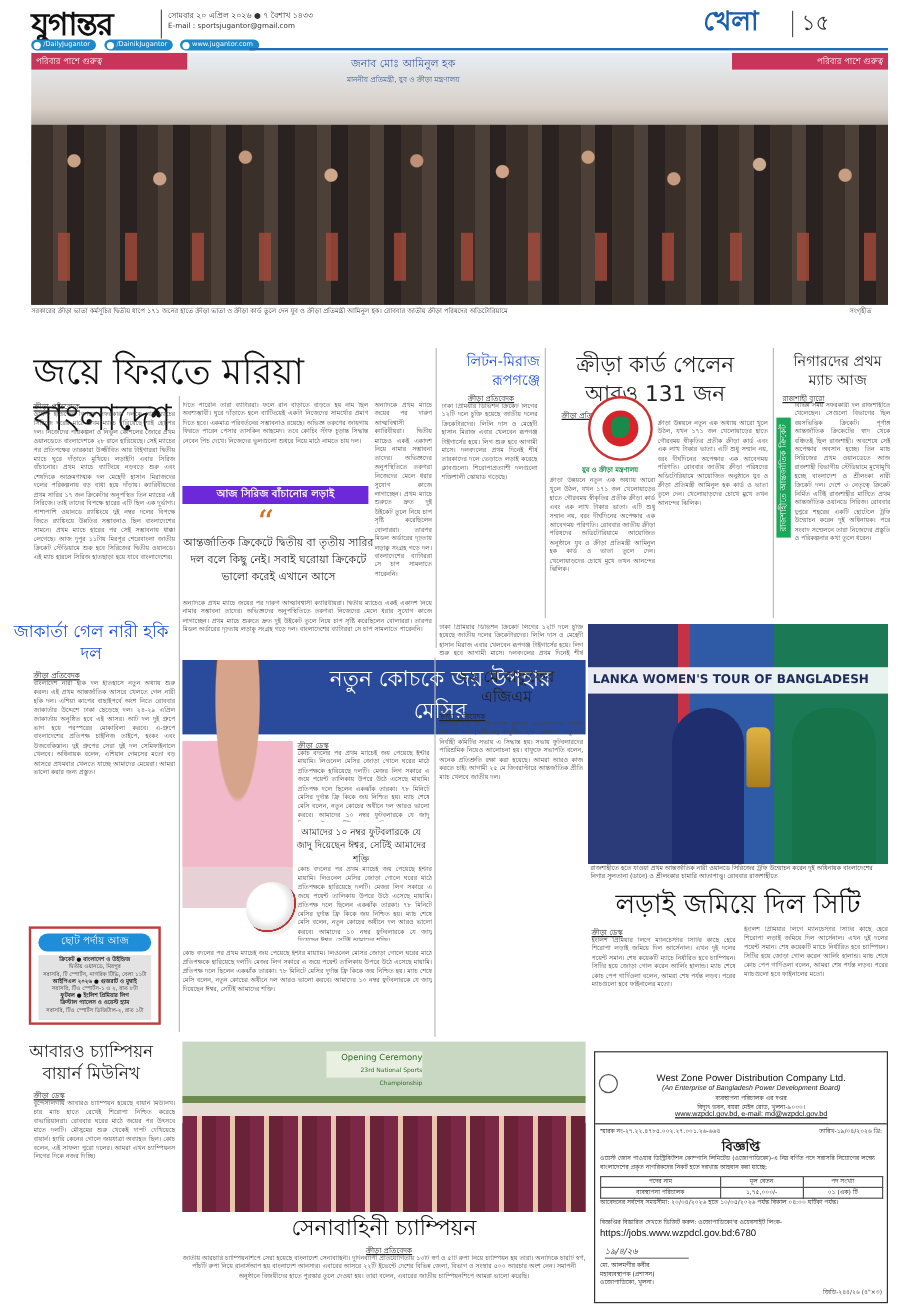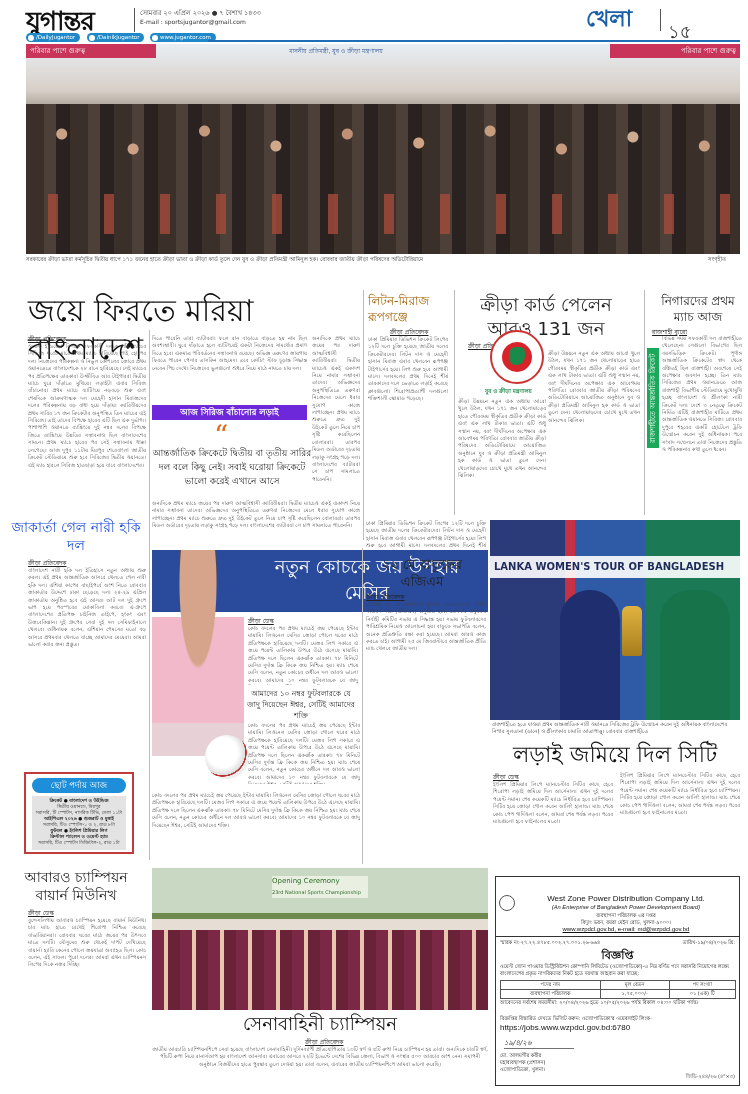--- a/index.html
+++ b/index.html
@@ -10,21 +10,21 @@
   
   .logo { left: 26px; top: 6px; width: 106px; height: 30px; font-family: "DejaVu Serif", serif; font-size: 26px; font-weight: bold; color: #111; letter-spacing: -1px; line-height: 30px; }
   .logo-sep { left: 134px; top: 8px; width: 1px; height: 24px; background: #555; }
   .dateline { left: 140px; top: 8px; font-size: 6.5px; color: #333; }
   .email { left: 140px; top: 18px; font-size: 6px; color: #333; }
   .social { top: 33px; height: 9px; border-radius: 5px; background: #1e88c8; color: #fff; font-size: 5.5px; line-height: 9px; padding: 0 5px 0 10px; }
   .social .ic { position: absolute; left: 2px; top: 1.5px; width: 6px; height: 6px; border-radius: 50%; background: #fff; }
   .rule-blue { left: 208px; top: 40px; width: 532px; height: 2px; background: #1e6fb8; }
   .section-title { left: 586px; top: 4px; font-size: 22px; font-weight: bold; color: #1a5fa8; line-height: 30px; }
   .section-sep { left: 660px; top: 9px; width: 1px; height: 22px; background: #555; }
-  .page-no { left: 668px; top: 6px; font-size: 18px; color: #333; line-height: 28px; margin-top: 12px; }
+  .page-no { left: 668px; top: 6px; font-size: 18px; color: #333; line-height: 28px; }
 
   
   .hero { left: 26px; top: 44px; width: 714px; height: 210px; background: linear-gradient(180deg,#e8eef4 0%,#d8cfc7 22%,#5b5149 45%,#3a302b 70%,#2d2623 100%); overflow: hidden; }
   .hero .banner { position: absolute; left: 160px; top: 0; width: 300px; height: 40px; color: #3a5c9b; font-size: 9px; text-align: center; padding-top: 2px; }
   .hero .banner-left { position: absolute; left: 0; top: 0; width: 130px; height: 14px; background: #c8345a; color: #fff; font-size: 7px; padding-left: 4px; line-height: 14px; }
   .hero .banner-right { position: absolute; right: 0; top: 0; width: 130px; height: 14px; background: #c8345a; color: #fff; font-size: 7px; text-align: right; padding-right: 4px; line-height: 14px; }
   .hero .crowd { position: absolute; left: 0; top: 60px; width: 100%; height: 150px; background:
       radial-gradient(circle at 5% 20%, #c9a184 0 5px, transparent 6px),
       radial-gradient(circle at 15% 30%, #caa086 0 5px, transparent 6px),
       radial-gradient(circle at 25% 18%, #c49a7e 0 5px, transparent 6px),
@@ -44,21 +44,21 @@
   
   .h-main { left: 28px; top: 292px; width: 330px; font-size: 30px; line-height: 38px; color: #111; font-family: "DejaVu Serif", serif; }
   .byline { font-size: 6px; color: #222; text-decoration: underline; }
   .body-text { font-size: 5.2px; line-height: 7.4px; color: #444; text-align: justify; overflow: hidden; }
   .col-rule { width: 1px; background: #bbb; }
 
   .red-bar { left: 152px; top: 405px; width: 155px; height: 15px; background: #6d28d9; color: #fff; font-size: 8.5px; text-align: center; line-height: 15px; font-weight: bold; }
   .quote-mark { left: 214px; top: 422px; font-size: 28px; color: #e36b1d; font-family: "DejaVu Serif", serif; line-height: 28px; }
   .pull-quote { left: 152px; top: 446px; width: 160px; font-size: 9px; line-height: 14px; text-align: center; color: #222; }
 
-  .h-litton { left: 368px; top: 293px; width: 82px; text-align: left; font-size: 12px; line-height: 16px; color: #a16207; }
+  .h-litton { left: 368px; top: 293px; width: 82px; text-align: right; font-size: 12px; line-height: 16px; color: #1d4ed8; }
   .h-card { left: 466px; top: 293px; width: 160px; text-align: center; font-size: 18px; line-height: 24px; color: #222; }
   .h-nigar { left: 650px; top: 293px; width: 96px; text-align: center; font-size: 12px; line-height: 16px; color: #222; }
 
   .green-vertical { left: 647px; top: 348px; width: 12px; height: 100px; background: #1aa85a; color: #fff; font-size: 7px; writing-mode: vertical-rl; transform: rotate(180deg); text-align: center; line-height: 12px; }
   .seal { left: 490px; top: 330px; width: 54px; height: 54px; border-radius: 50%; background: #fff; border: 2px solid #c33; }
   .seal .inner { position: absolute; left: 10px; top: 10px; width: 30px; height: 30px; border-radius: 50%; background: #d8232a; }
   .seal .map { position: absolute; left: 17px; top: 15px; width: 16px; height: 18px; background: #1a8a4a; border-radius: 40% 30% 50% 40%; }
   .seal-label { left: 485px; top: 388px; font-size: 5.5px; color: #1a8a4a; font-weight: bold; }
 
   .h-jakarta { left: 10px; top: 518px; width: 132px; text-align: center; font-size: 14px; line-height: 18px; color: #1d4ed8; }
@@ -89,21 +89,21 @@
   .tv-box { left: 24px; top: 772px; width: 110px; height: 82px; border: 2px solid #c23b3b; background: #fff; }
   .tv-box .tv-head { position: absolute; left: 6px; top: 4px; width: 94px; height: 15px; border-radius: 8px; background: #1e8ed8; color: #fff; font-size: 8.5px; text-align: center; line-height: 15px; }
   .tv-box .tv-body { position: absolute; left: 6px; top: 22px; width: 94px; height: 54px; background: #e3e3e3; font-size: 4.6px; line-height: 6px; text-align: center; color: #333; padding-top: 2px; }
   .tv-box .tv-body b { color: #111; }
 
   .h-bayern { left: 10px; top: 868px; width: 132px; text-align: center; font-size: 14px; line-height: 18px; color: #222; }
 
   
   .ceremony-photo { left: 152px; top: 868px; width: 336px; height: 142px; background:
       linear-gradient(180deg, #c9d8c2 0 32%, #6f8a4e 32% 36%, #e6ddd5 36% 48%, #5d2a3d 48% 100%); overflow: hidden; }
-  .ceremony-photo .sign { position: absolute; left: 120px; top: 8px; width: 96px; height: 22px; background: #e9f0e2; color: #2e6b2a; font-size: 7px; text-align: left; line-height: 11px; }
+  .ceremony-photo .sign { position: absolute; left: 120px; top: 8px; width: 80px; height: 22px; background: #e9f0e2; color: #2e6b2a; font-size: 7px; text-align: right; line-height: 11px; }
   .ceremony-photo .people { position: absolute; left: 0; top: 62px; width: 100%; height: 80px; background: repeating-linear-gradient(90deg, #7a2846 0 12px, #e8c6ae 12px 16px, #6a2238 16px 28px); }
 
   .h-army { left: 152px; top: 1012px; width: 336px; text-align: center; font-size: 18px; line-height: 24px; color: #111; }
 
   
   .ad { left: 495px; top: 876px; width: 245px; height: 210px; border: 1px solid #333; background: #fff; }
   .ad .company-bn { position: absolute; left: 0; top: 3px; width: 100%; text-align: center; font-size: 9px; font-weight: bold; color: #111; }
   .ad .logo-c { position: absolute; left: 3px; top: 18px; width: 16px; height: 16px; border-radius: 50%; border: 1px solid #555; }
   .ad .company-en { position: absolute; left: 20px; top: 17px; width: 220px; text-align: center; font-family: "Liberation Sans", sans-serif; font-size: 8px; color: #111; }
   .ad .enterprise { position: absolute; left: 20px; top: 27px; width: 220px; text-align: center; font-family: "Liberation Sans", sans-serif; font-size: 5.8px; font-style: italic; color: #222; }
@@ -146,20 +146,21 @@
 </a>
 <div class="abs rule-blue"></div>
 
 <div class="abs section-title">খেলা</div>
 <div class="abs section-sep"></div>
 <div class="abs page-no">১৫</div>
 
 <div class="abs hero">
   <div class="banner-left">পরিবার পাশে গুরুত্ব</div>
   <div class="banner">
+    <div>জনাব মোঃ আমিনুল হক</div>
     <div style="font-size:6px;">মাননীয় প্রতিমন্ত্রী, যুব ও ক্রীড়া মন্ত্রণালয়</div>
   </div>
   <div class="banner-right">পরিবার পাশে গুরুত্ব</div>
   <div class="crowd"></div>
   <div class="cards"></div>
 </div>
 <div class="abs caption">সরকারের ক্রীড়া ভাতা কর্মসূচির দ্বিতীয় ধাপে ১৭১ জনের হাতে ক্রীড়া ভাতা ও ক্রীড়া কার্ড তুলে দেন যুব ও ক্রীড়া প্রতিমন্ত্রী আমিনুল হক। রোববার জাতীয় ক্রীড়া পরিষদের অডিটোরিয়ামে</div>
 <div class="abs credit">সংগৃহীত</div>
 
 <div class="abs h-main">জয়ে ফিরতে মরিয়া বাংলাদেশ</div>

